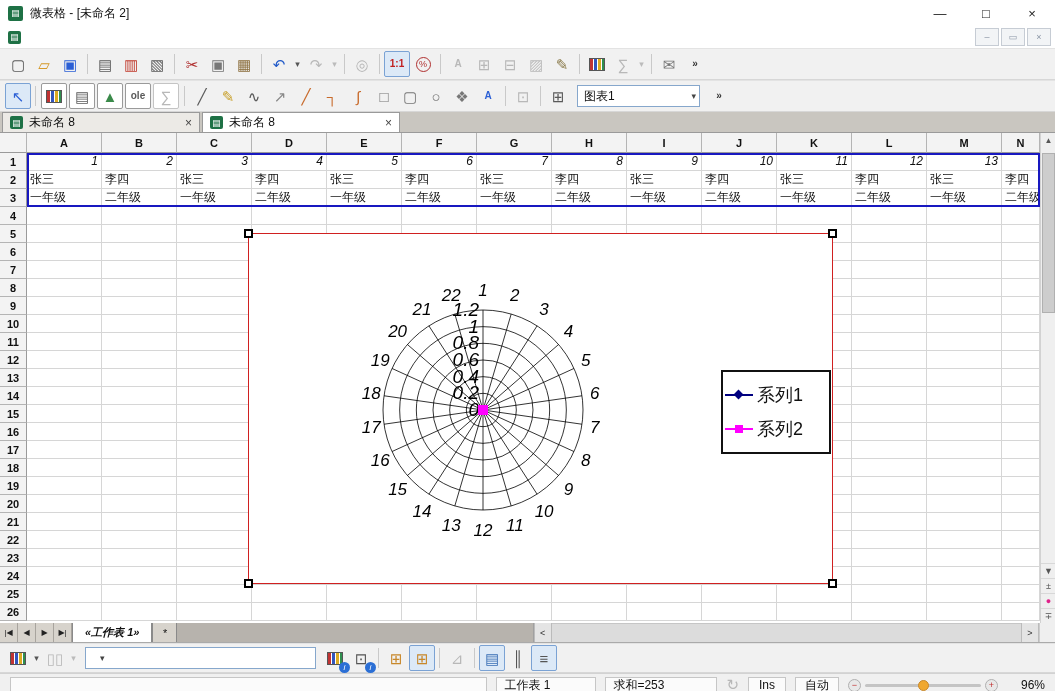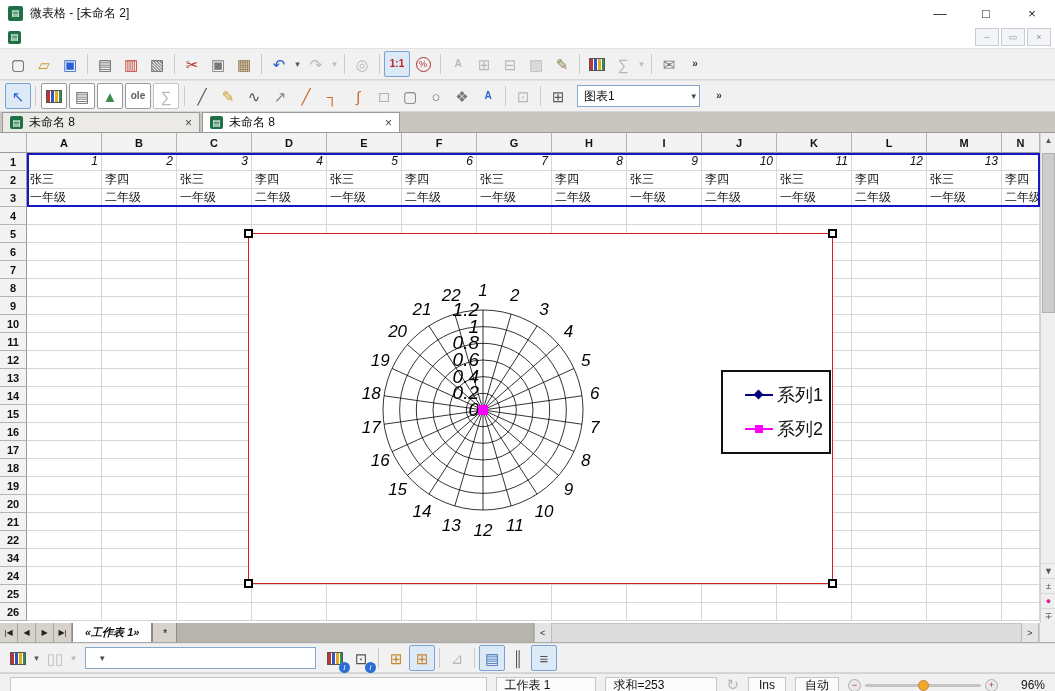--- a/index.html
+++ b/index.html
@@ -65,21 +65,21 @@
   .cell.num{text-align:right;font-style:italic;}
   .selbox{position:absolute;left:27px;top:20px;width:1013px;height:54px;border:2px solid #1818c0;
           box-sizing:border-box;pointer-events:none;z-index:3;}
   
   .chartobj{position:absolute;left:248px;top:100px;width:585px;height:351px;background:#fff;
             border:1.5px solid #d02020;box-sizing:border-box;z-index:5;}
   .handle{position:absolute;width:9px;height:9px;background:#fff;border:2px solid #000;box-sizing:border-box;z-index:6;}
   .h-tl{left:-5px;top:-5px;} .h-tr{right:-5px;top:-5px;} .h-bl{left:-5px;bottom:-5px;} .h-br{right:-5px;bottom:-5px;}
   .chartobj svg{position:absolute;left:0;top:0;font-family:"Liberation Sans",sans-serif;}
   .legend{position:absolute;left:472px;top:136px;width:110px;height:84px;border:2px solid #111;background:#fff;
-          box-sizing:border-box;display:flex;flex-direction:column;justify-content:space-evenly;padding-left:22px;}
+          box-sizing:border-box;display:flex;flex-direction:column;justify-content:space-evenly;padding-left:2px;}
   .legrow{display:flex;align-items:center;gap:4px;font-size:18px;}
   .lmark{width:28px;height:14px;position:relative;flex:0 0 auto;}
   .lmark .ln{position:absolute;left:0;right:0;top:6px;height:2px;}
   .lmark .sh{position:absolute;top:3px;left:10px;width:8px;height:8px;}
   .lmark .sh.diamond{width:7px;height:7px;top:3.5px;transform:rotate(45deg);}
   
   .vscroll{position:absolute;right:0;top:0;width:15px;height:490px;background:#efefef;border-left:1px solid #d2d2d2;box-sizing:border-box;}
   .vsbtn{width:15px;height:15px;display:flex;align-items:center;justify-content:center;font-size:8px;color:#555;box-sizing:border-box;}
   .vsthumb{position:absolute;left:1px;top:20px;width:13px;height:160px;background:#cdcdcd;border:1px solid #b0b0b0;box-sizing:border-box;}
   .vsgroup{position:absolute;left:0;bottom:0;width:15px;}
@@ -784,21 +784,21 @@
       <div class="cell" style="left: 327px; width: 75px; top: 398px;"></div>
       <div class="cell" style="left: 402px; width: 75px; top: 398px;"></div>
       <div class="cell" style="left: 477px; width: 75px; top: 398px;"></div>
       <div class="cell" style="left: 552px; width: 75px; top: 398px;"></div>
       <div class="cell" style="left: 627px; width: 75px; top: 398px;"></div>
       <div class="cell" style="left: 702px; width: 75px; top: 398px;"></div>
       <div class="cell" style="left: 777px; width: 75px; top: 398px;"></div>
       <div class="cell" style="left: 852px; width: 75px; top: 398px;"></div>
       <div class="cell" style="left: 927px; width: 75px; top: 398px;"></div>
       <div class="cell" style="left: 1002px; width: 38px; top: 398px;"></div>
-      <div class="rowhead" style="top: 416px;">34</div>
+      <div class="rowhead" style="top: 416px;">23</div>
       <div class="cell" style="left: 27px; width: 75px; top: 416px;"></div>
       <div class="cell" style="left: 102px; width: 75px; top: 416px;"></div>
       <div class="cell" style="left: 177px; width: 75px; top: 416px;"></div>
       <div class="cell" style="left: 252px; width: 75px; top: 416px;"></div>
       <div class="cell" style="left: 327px; width: 75px; top: 416px;"></div>
       <div class="cell" style="left: 402px; width: 75px; top: 416px;"></div>
       <div class="cell" style="left: 477px; width: 75px; top: 416px;"></div>
       <div class="cell" style="left: 552px; width: 75px; top: 416px;"></div>
       <div class="cell" style="left: 627px; width: 75px; top: 416px;"></div>
       <div class="cell" style="left: 702px; width: 75px; top: 416px;"></div>

